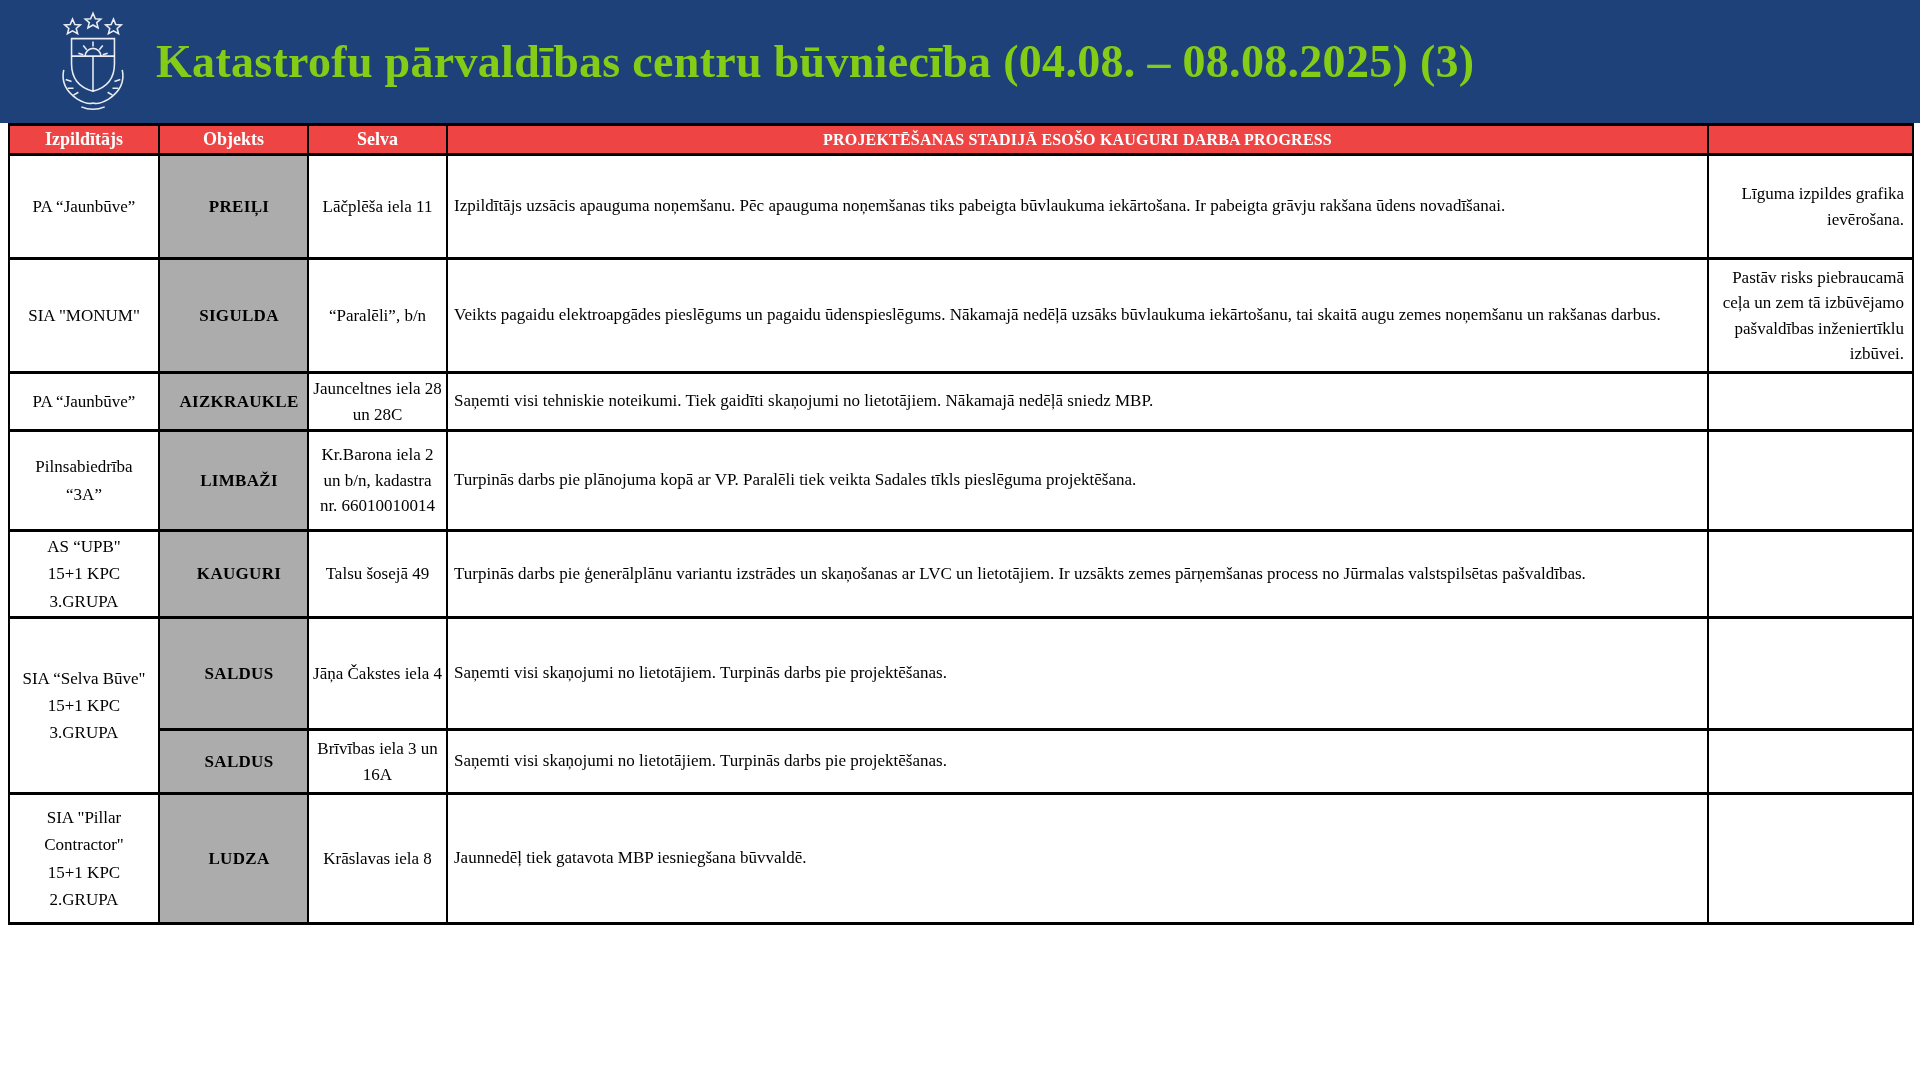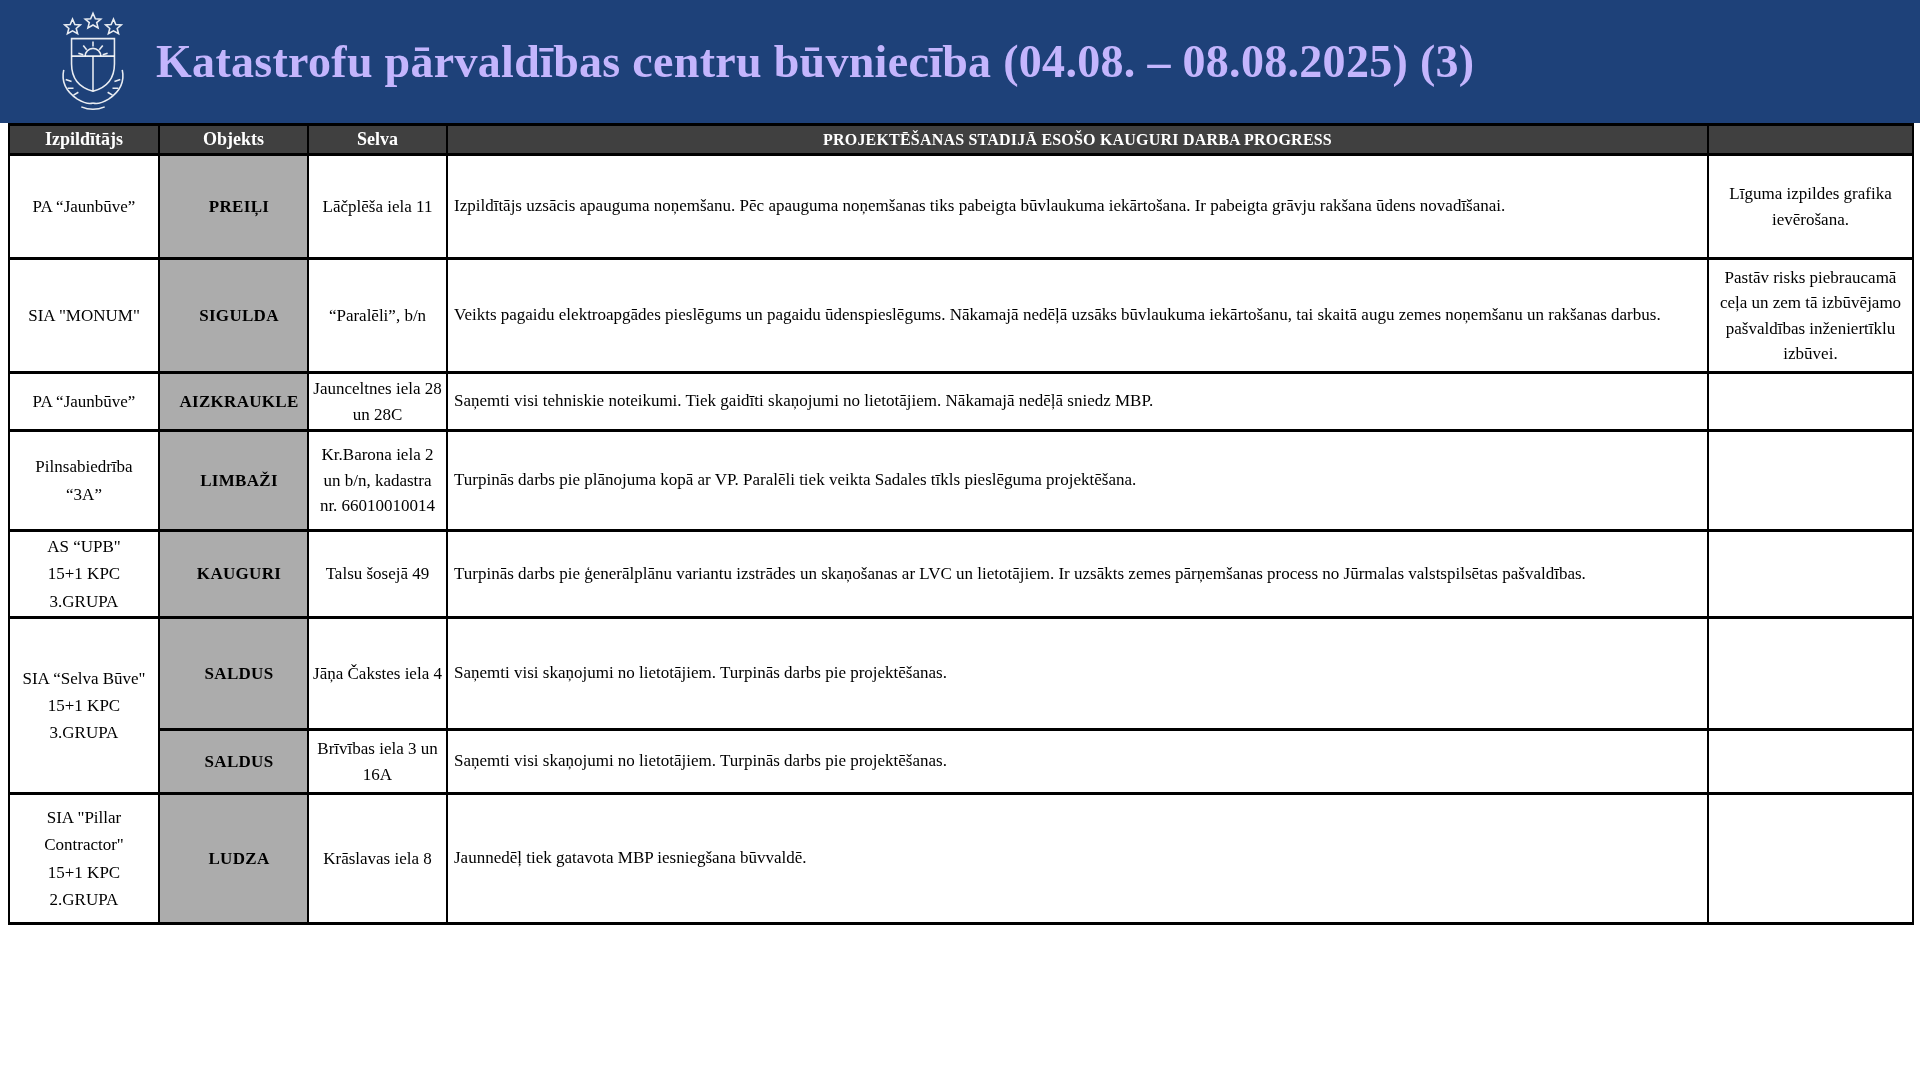--- a/index.html
+++ b/index.html
@@ -12,43 +12,43 @@
   }
   .banner {
     height: 123px; background: #1e4179;
     display: flex; align-items: center;
   }
   .logo { width: 78px; height: 104px; margin-left: 54px; flex: none; }
   .logo path, .logo circle, .logo line, .logo polygon {
     fill: none; stroke: #ffffff; stroke-width: 1.6; opacity: 0.9;
   }
   .title {
-    color: #c4b5fd; font-size: 46px; font-weight: 700;
+    color: #84cc16; font-size: 46px; font-weight: 700;
     margin: 0 0 0 24px; white-space: nowrap; letter-spacing: 0.3px;
   }
   table.main {
     border-collapse: collapse; table-layout: fixed;
     width: 1904px; margin: 0 0 0 8px;
   }
   .main th, .main td {
     border: 2px solid #000;
     border-top-width: 3px; border-bottom-width: 3px;
     vertical-align: middle; overflow: hidden; white-space: pre-line; padding-left: 12px;
   }
   .main thead th {
-    background: #404040; color: #fff;
+    background: #ef4444; color: #fff;
     font-size: 18px; font-weight: 700; text-align: center;
     height: 30px; padding: 2px 4px;
   }
   .main thead th.progress-h { font-size: 16px; letter-spacing: 0.2px; }
   td.c-izp  { text-align: center; font-size: 17px; line-height: 1.6;  padding: 0 6px; }
   td.c-obj  { text-align: center; font-size: 17px; font-weight: 700; background: #acacac; letter-spacing: 0.3px; }
   td.c-adr  { text-align: center; font-size: 17px; line-height: 1.5;  padding: 2px 4px; }
   td.c-prog { text-align: left;   font-size: 17px; line-height: 2.15; padding: 2px 6px; }
-  td.c-note { text-align: center;   font-size: 17px; line-height: 1.5;  padding: 2px 8px; }
+  td.c-note { text-align: right;   font-size: 17px; line-height: 1.5;  padding: 2px 8px; }
   tr.r0 { height: 104px; }
   tr.r1 { height: 114px; }
   tr.r2 { height: 58px;  }
   tr.r3 { height: 100px; }
   tr.r4 { height: 87px;  }
   tr.r5 { height: 112px; }
   tr.r6 { height: 64px;  }
   tr.r7 { height: 130px; }
 </style>
 </head>

